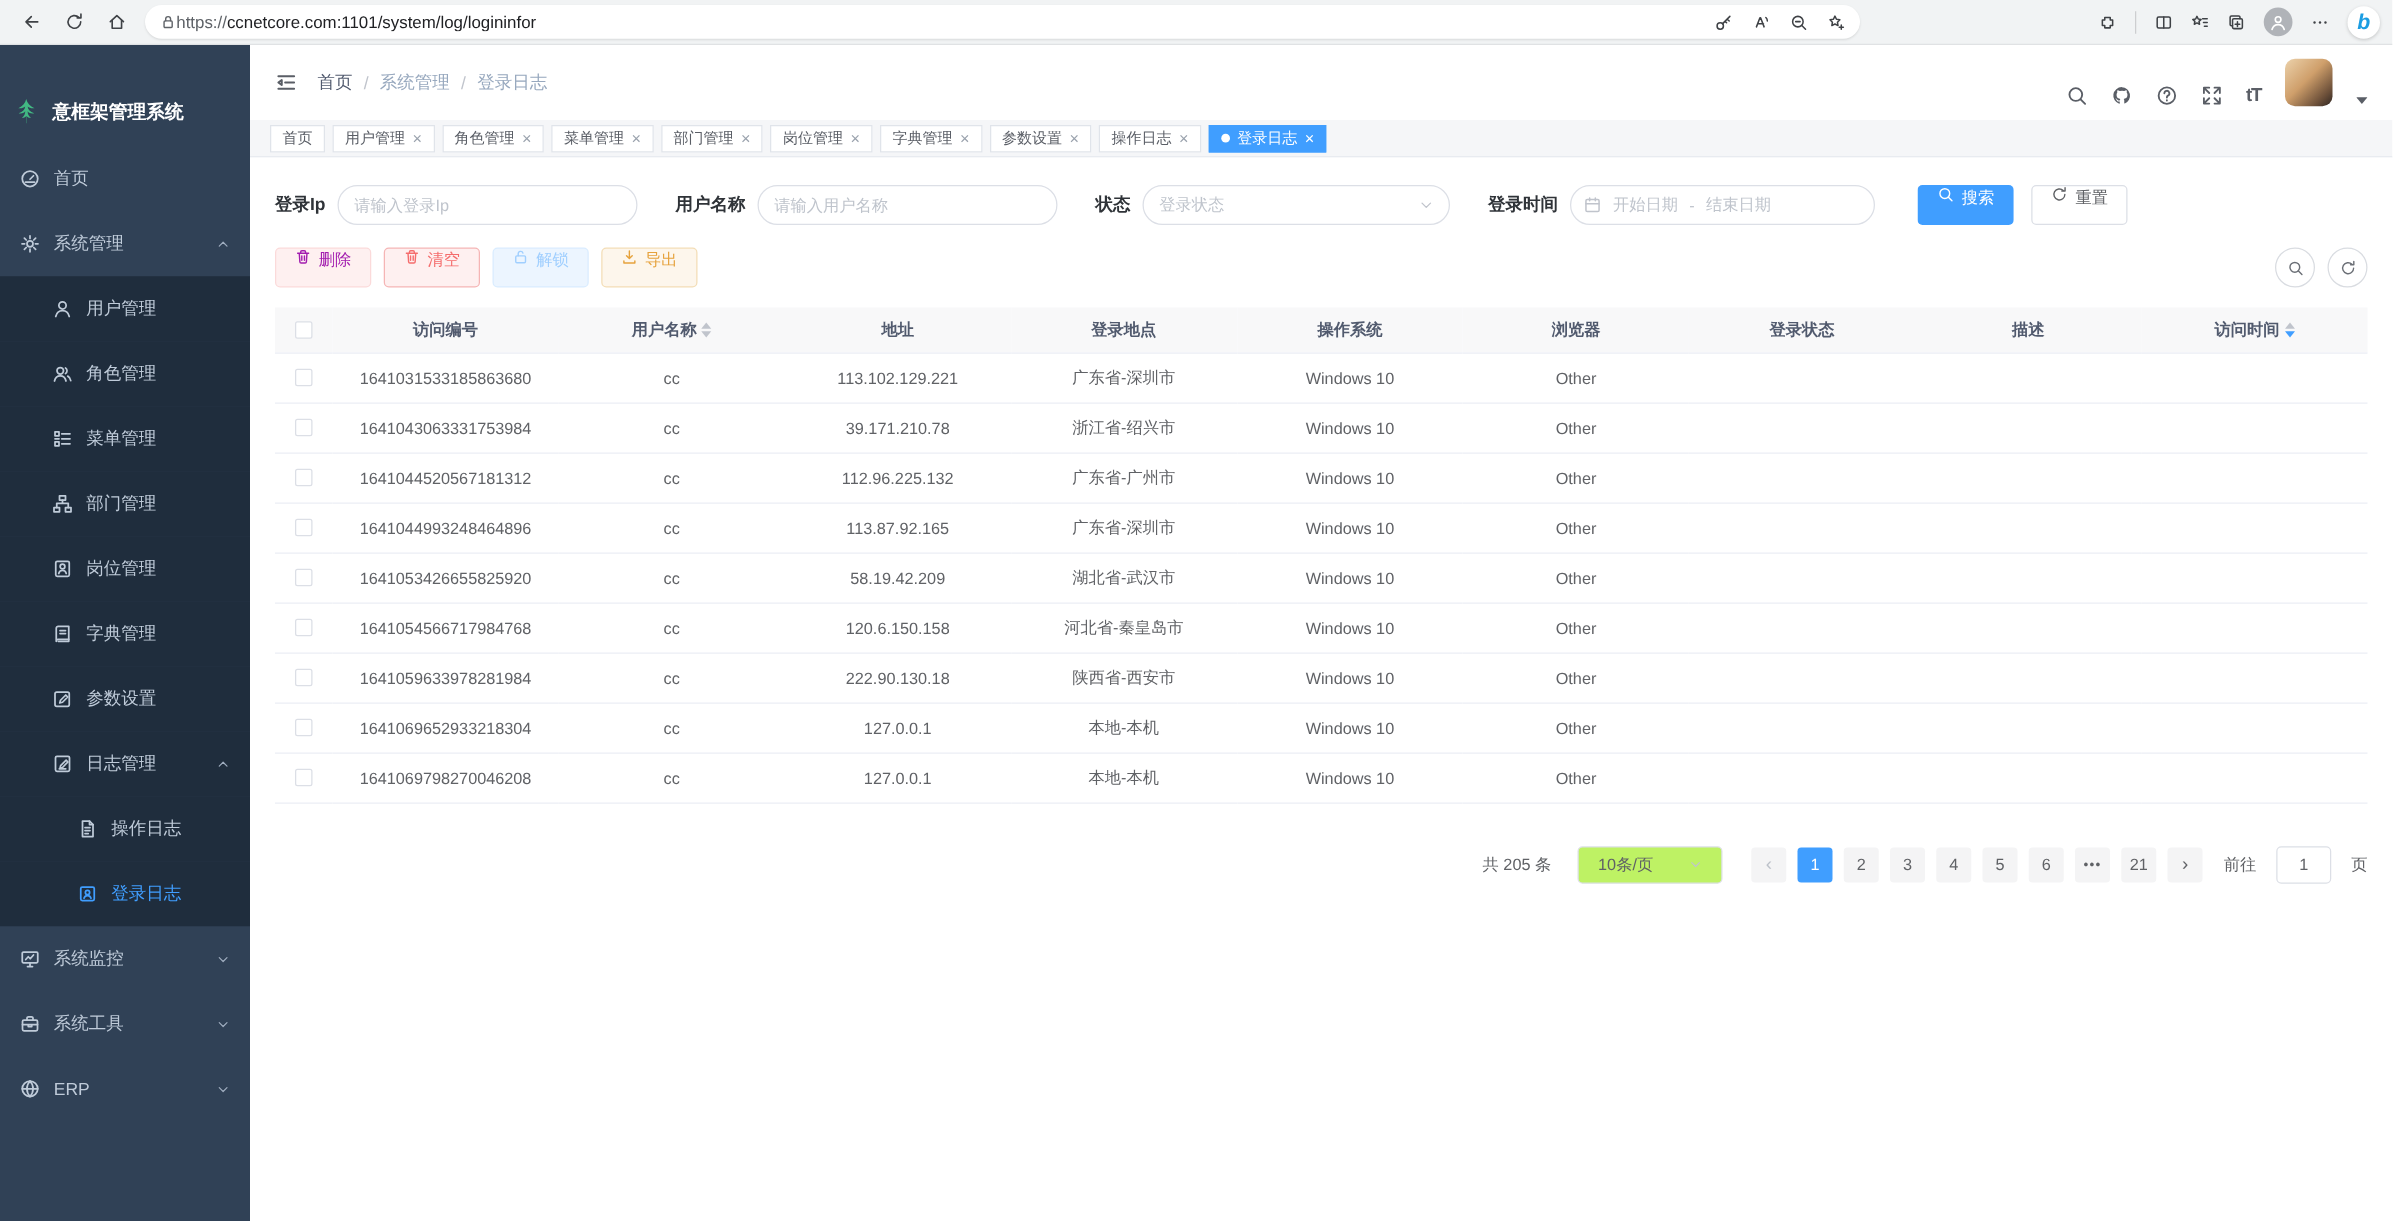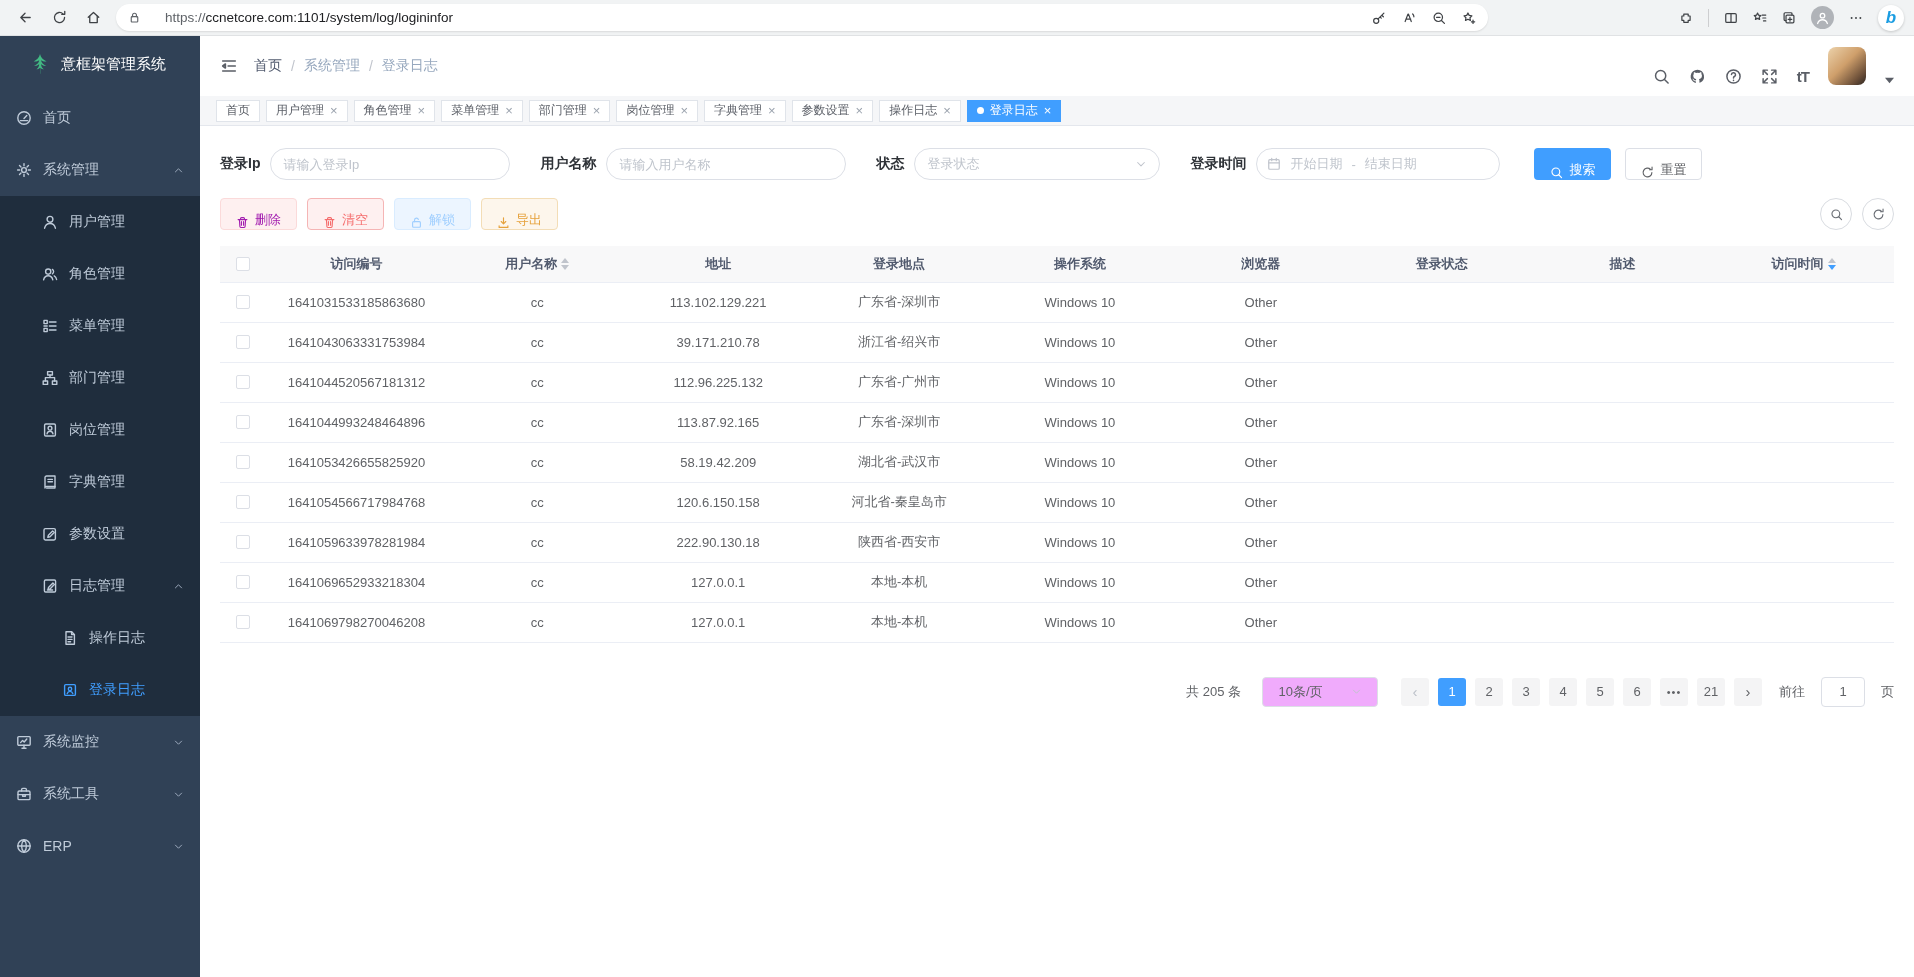--- a/index.html
+++ b/index.html
@@ -7,38 +7,38 @@
   body { font-family:"Liberation Sans","DejaVu Sans",sans-serif; background:#fff; color:#303133; }
   .icon { display:inline-flex; align-items:center; justify-content:center; }
   .icon svg { width:1em; height:1em; display:block; }
 
   
   .browser-bar { height:36px; background:#f1f3f4; border-bottom:1px solid #e0e2e4;
     display:flex; align-items:center; padding:0 10px; gap:4px; }
   .b-btn { width:30px; height:28px; display:flex; align-items:center; justify-content:center;
     color:#3f4246; font-size:15px; border-radius:4px; flex-shrink:0; }
   .url-pill { width:1372px; height:27px; background:#fff; border-radius:14px; display:flex;
-    align-items:center; padding:0 12px; gap:24px; box-shadow:0 1px 2px rgba(0,0,0,.10); margin-left:4px; }
+    align-items:center; padding:0 12px; gap:0; box-shadow:0 1px 2px rgba(0,0,0,.10); margin-left:4px; }
   .url-pill .lock { color:#5f6368; font-size:13px; }
   .url-text { font-size:13.5px; color:#202124; white-space:nowrap; overflow:hidden; }
   .url-text .scheme { color:#5f6368; }
   .pill-icons { margin-left:auto; display:flex; align-items:center; gap:16px; color:#3f4246; font-size:14px; }
   .b-right { display:flex; align-items:center; gap:15px; margin-left:auto; color:#3f4246; font-size:14px; }
   .b-sep { width:1px; height:18px; background:#cdced0; }
   .b-avatar { width:23px; height:23px; border-radius:50%; background:#b0b3b8; color:#fff;
     display:flex; align-items:center; justify-content:center; font-size:15px; overflow:hidden; }
   .bing { width:26px; height:26px; border-radius:50%; background:#fff; color:#1b9de2;
     display:flex; align-items:center; justify-content:center; font-weight:bold; font-size:17px;
     font-style:italic; box-shadow:0 1px 3px rgba(0,0,0,.18); }
 
   
   .app { display:flex; height:941px; }
   .sidebar { width:200px; background:#304156; color:#bfcbd9; flex-shrink:0; overflow:hidden; }
-  .logo { height:56px; display:flex; align-items:center; gap:10px; padding:0 29px;
-    color:#fff; font-weight:normal; font-size:15px; }
+  .logo { height:56px; display:flex; align-items:center; gap:10px; padding:0 10px;
+    color:#fff; font-weight:bold; font-size:15px;margin-top:25px; }
   .logo .leaf { color:#42b983; font-size:22px; }
   .s-item { height:52px; display:flex; align-items:center; gap:11px; font-size:14px;
     cursor:pointer; padding:0 16px; }
   .s-item.lvl2, .s-item.lvl3 { background:#1f2d3d; }
   .s-item.lvl2 { padding-left:42px; }
   .s-item.lvl3 { padding-left:62px; }
   .s-item.active { color:#409eff; }
   .s-icon { font-size:16px; }
   .s-arrow { margin-left:auto; font-size:11px; color:#9fadbf; }
 
@@ -76,21 +76,21 @@
     color:#606266; background:#fff; }
   input.f-ctl { padding:0 12px; width:240px; }
   input::placeholder { color:#bfc4cc; }
   .f-gap { width:30px; flex-shrink:0; }
   .f-select { width:246px; display:flex; align-items:center; justify-content:space-between;
     padding:0 12px; color:#bfc4cc; }
   .f-select .icon { color:#c0c4cc; font-size:12px; }
   .f-date { width:244px; display:flex; align-items:center; gap:9px; padding:0 10px; color:#bfc4cc; }
   .f-date .icon { color:#c0c4cc; font-size:14px; }
   .btn { height:32px; padding:0 15px; border-radius:4px; font-size:13px; display:inline-flex;
-    align-items:flex-end; gap:6px; border:1px solid transparent; cursor:pointer; white-space:nowrap; }
+    align-items:flex-start; gap:6px; border:1px solid transparent; cursor:pointer; white-space:nowrap; }
   .btn .icon { font-size:13px; }
   .btn-search { background:#409eff; color:#fff; margin-left:34px; }
   .btn-reset  { background:#fff; border-color:#dcdfe6; color:#606266; margin-left:14px; }
 
   .action-row { margin-top:18px; display:flex; align-items:center; gap:10px; }
   .btn-del    { background:#fef0f0; border-color:#fbdada; color:#a21caf; }
   .btn-clear  { background:#fef0f0; border-color:#f5b5b5; color:#f56c6c; }
   .btn-unlock { background:#ecf5ff; border-color:#d9ecff; color:#a0cfff; }
   .btn-export { background:#fdf6ec; border-color:#f3ddb6; color:#e6a23c; }
   .tool-circles { margin-left:auto; display:flex; gap:10px; }
@@ -108,21 +108,21 @@
   .sort i { display:block; width:0; height:0; border-left:4px solid transparent; border-right:4px solid transparent; }
   .sort .up { border-bottom:5px solid #c0c4cc; }
   .sort .dn { border-top:5px solid #c0c4cc; }
   .sort .dn.on { border-top-color:#409eff; }
 
   .pager { display:flex; align-items:center; justify-content:flex-end; gap:9px; margin-top:34px;
     font-size:13px; color:#606266; }
   .pg-total { margin-right:12px; }
   .size-select { width:116px; height:30px; border:1px solid #dcdfe6; border-radius:4px;
     display:flex; align-items:center; justify-content:center; gap:28px; color:#606266;
-    background:#f0abfc; margin-right:14px;text-align:center; }
+    background:#bef264; margin-right:14px;text-align:center; }
   .size-select .icon { color:#c0c4cc; font-size:11px; }
   .pg { min-width:28px; height:28px; background:#f4f4f5; border-radius:3px; display:flex;
     align-items:center; justify-content:center; color:#606266; padding:0 5px; cursor:pointer; }
   .pg.active { background:#409eff; color:#fff; }
   .pg.prev { color:#bcc1c9; font-size:15px; }
   .pg.next { color:#606266; font-size:15px; }
   .pg.dots { letter-spacing:1px; font-size:11px; }
   .goto { display:flex; align-items:center; gap:16px; margin-left:8px; }
   .goto-input { width:44px; height:30px; border:1px solid #dcdfe6; border-radius:4px;
     text-align:center; font-size:13px; color:#606266; }

